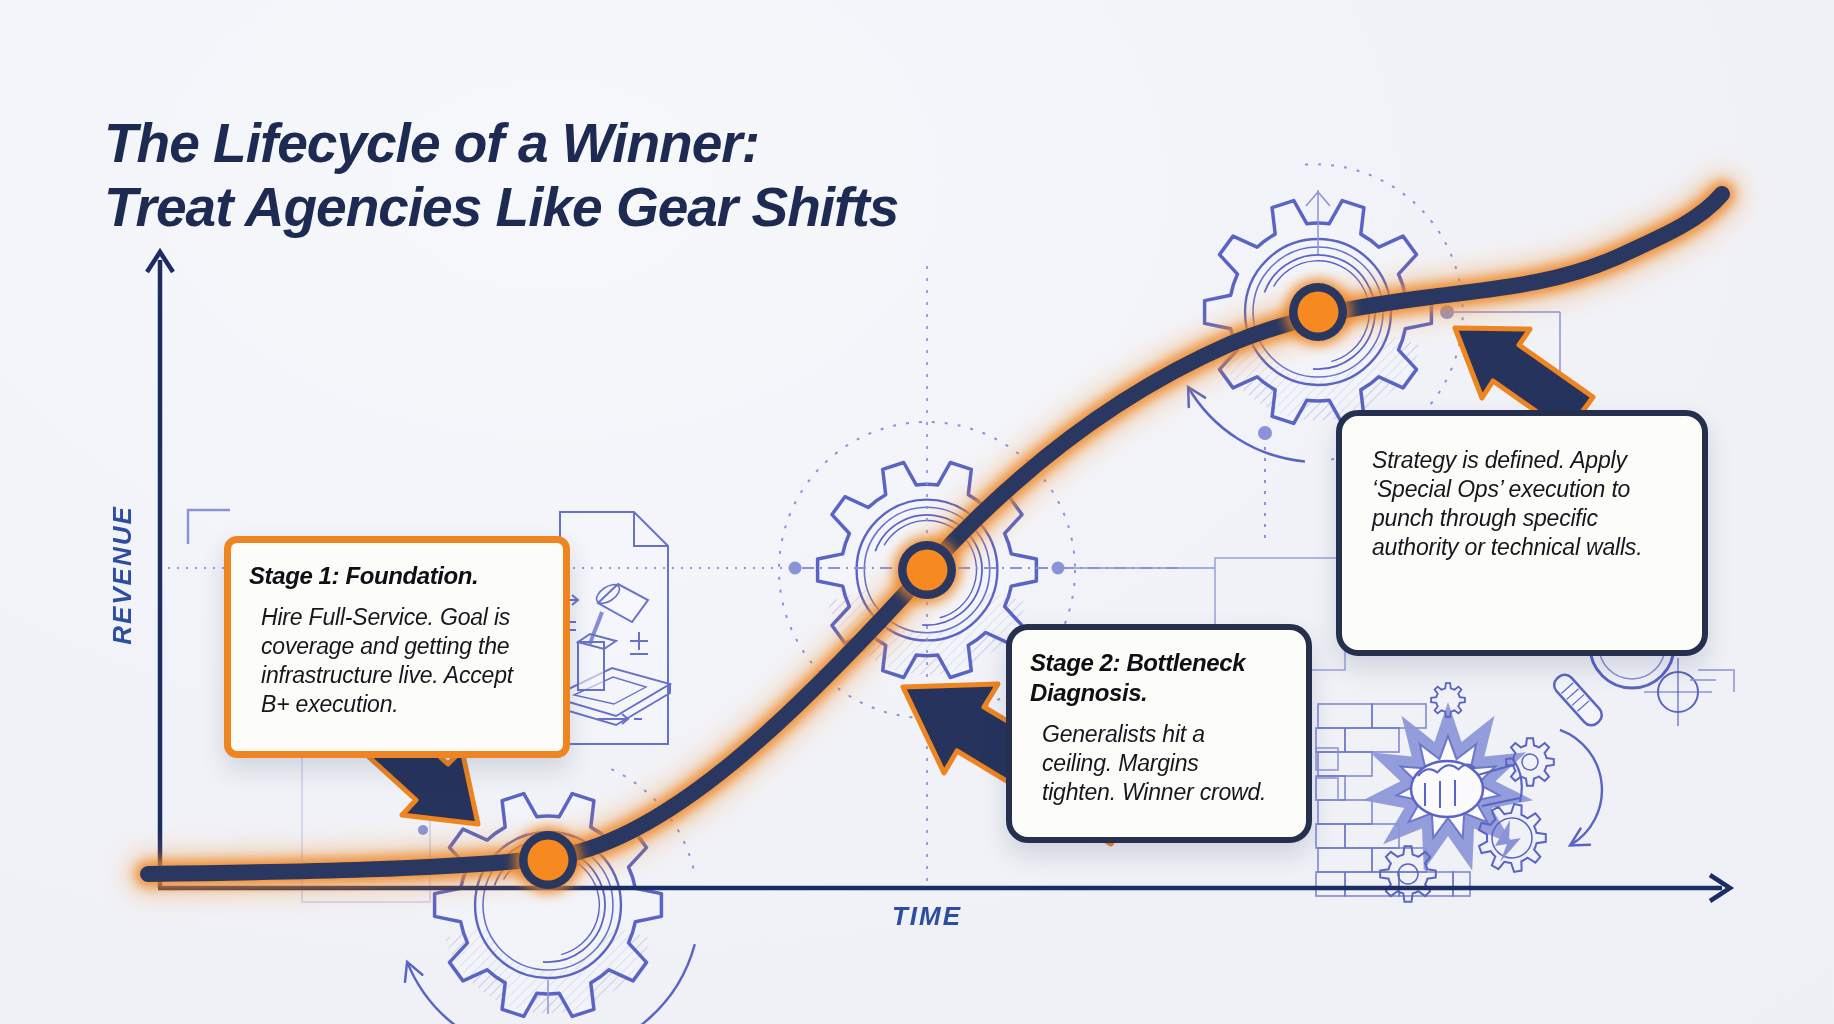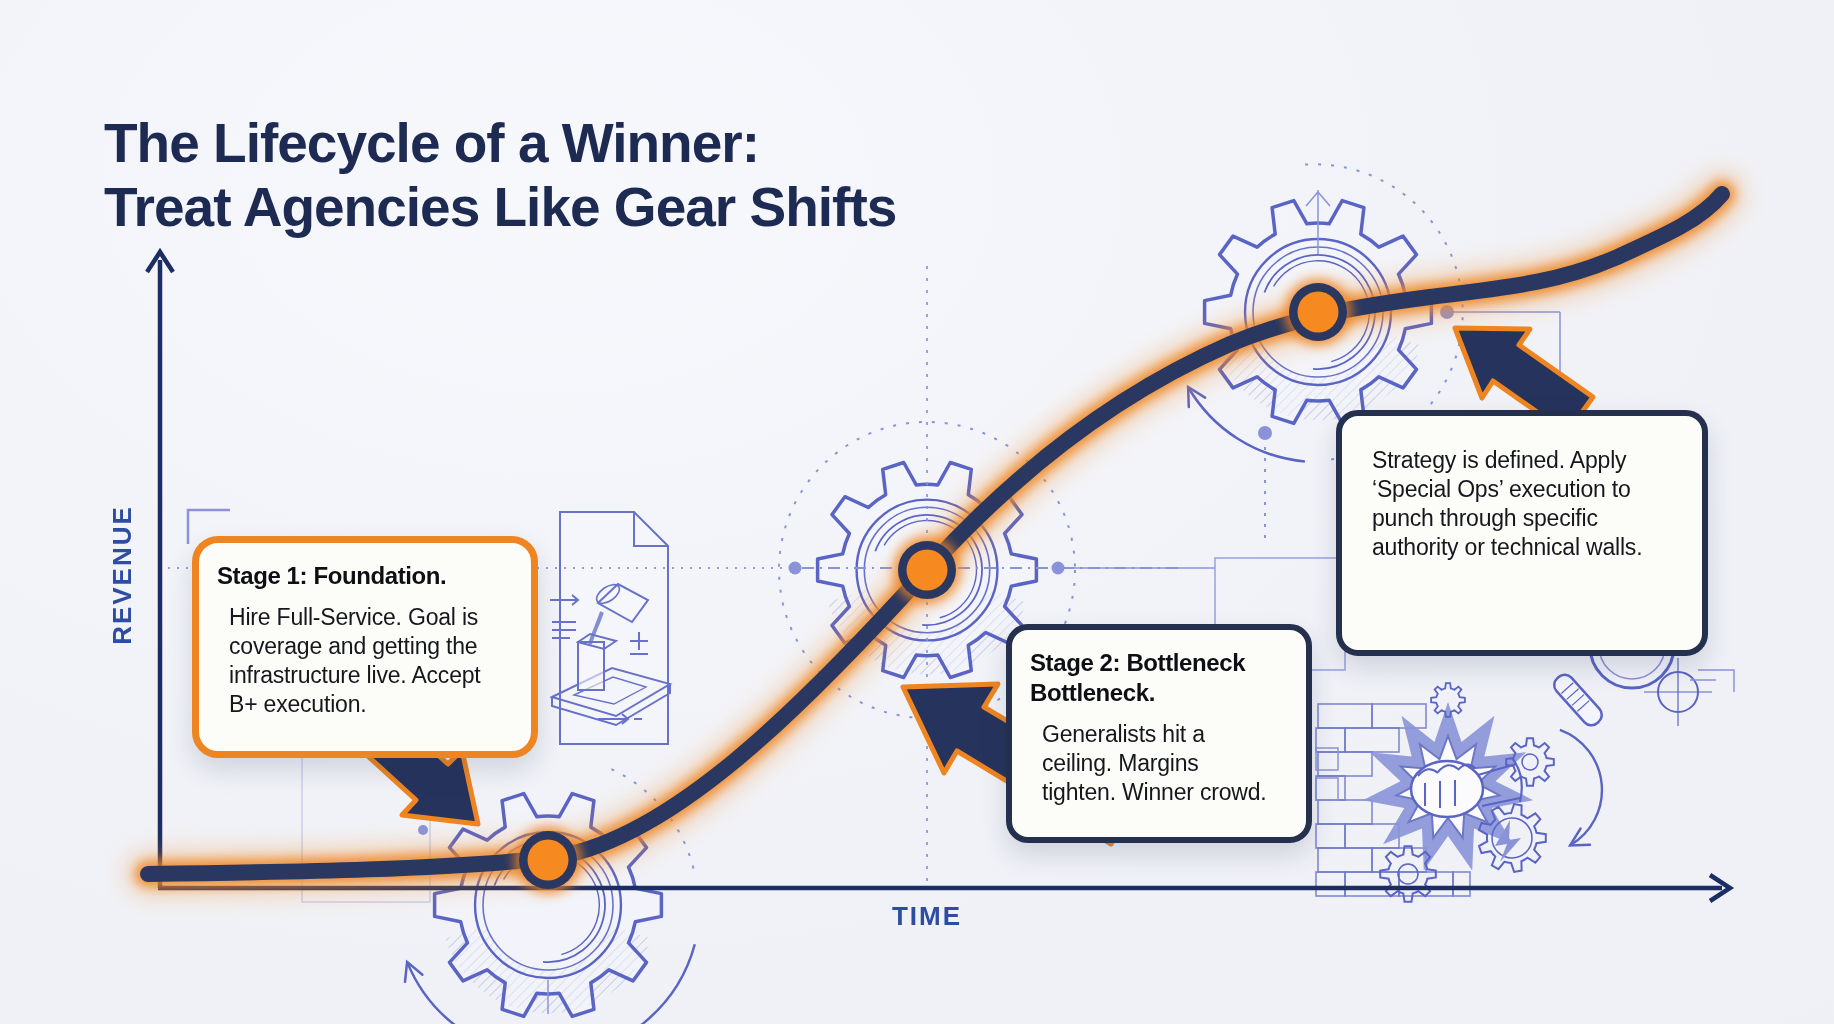--- a/index.html
+++ b/index.html
@@ -1,36 +1,37 @@
 <!DOCTYPE html>
 <html><head>
 <meta charset="utf-8">
 <style>
   html,body{margin:0;padding:0;background:#e9ebf1;}
   .canvas{
     position:relative;width:1834px;height:1024px;overflow:hidden;
     background:radial-gradient(ellipse at 30% 18%, #f7f8fc 0%, #f1f2f7 55%, #eef0f6 100%);
     font-family:"Liberation Sans", sans-serif;
+    font-style:italic;
   }
   svg#scene{position:absolute;left:0;top:0;width:1834px;height:1024px;}
   .main-title{
     position:absolute;left:104px;top:74px;
     font-size:55px;font-weight:bold;color:#1d2a52;
     line-height:1.17;letter-spacing:-1px;
   }
   .main-title span{display:block;}
   .axis-label{position:absolute;color:#2c4da0;font-weight:bold;font-size:26px;letter-spacing:2px;}
   #y-label{left:122px;top:575px;transform:translate(-50%,-50%) rotate(-90deg);white-space:nowrap;}
   #x-label{left:927px;top:901px;transform:translateX(-50%);}
   .stage-box{
     position:absolute;box-sizing:border-box;
     background:#fcfcf9;border-radius:22px;padding:18px 18px;
     box-shadow:0 12px 26px rgba(36,48,94,.16);
   }
-  #stage-1{left:192px;top:536px;width:346px;min-height:222px;border:7px solid #EE8520;border-radius:26px;}
+  #stage-1{left:224px;top:536px;width:346px;min-height:222px;border:7px solid #EE8520;border-radius:13px;}
   #stage-2{left:1006px;top:624px;width:306px;min-height:212px;border:6px solid #25304F;}
   #stage-3{left:1336px;top:410px;width:372px;min-height:246px;border:6px solid #25304F;}
   .stage-title{font-weight:bold;font-size:24px;line-height:30px;color:#0d0f14;letter-spacing:-0.4px;margin:0 0 6px 0;}
   .stage-title span{display:block;white-space:nowrap;}
   .stage-body{font-size:23px;line-height:29px;color:#15171c;letter-spacing:-0.2px;margin:12px;}
 </style>
 </head>
 <body>
 
 <div class="canvas">
@@ -209,21 +210,21 @@
     <p class="stage-title">
       <span>Stage 1: Foundation.</span>
       <span></span>
     </p>
     <p class="stage-body">Hire Full-Service. Goal is coverage and getting the infrastructure live. Accept B+ execution.</p>
   </div>
 
   <div class="stage-box" id="stage-2" style="border-color: rgb(37, 48, 79);">
     <p class="stage-title">
       <span>Stage 2: Bottleneck</span>
-      <span>Bottleneck.</span>
+      <span>Diagnosis.</span>
     </p>
     <p class="stage-body">Generalists hit a ceiling. Margins tighten. Winner crowd.</p>
   </div>
 
   <div class="stage-box" id="stage-3" style="border-color: rgb(37, 48, 79);">
     <p class="stage-body">Strategy is defined. Apply ‘Special Ops’ execution to punch through specific authority or technical walls.</p>
   </div>
 
 </div>
 

